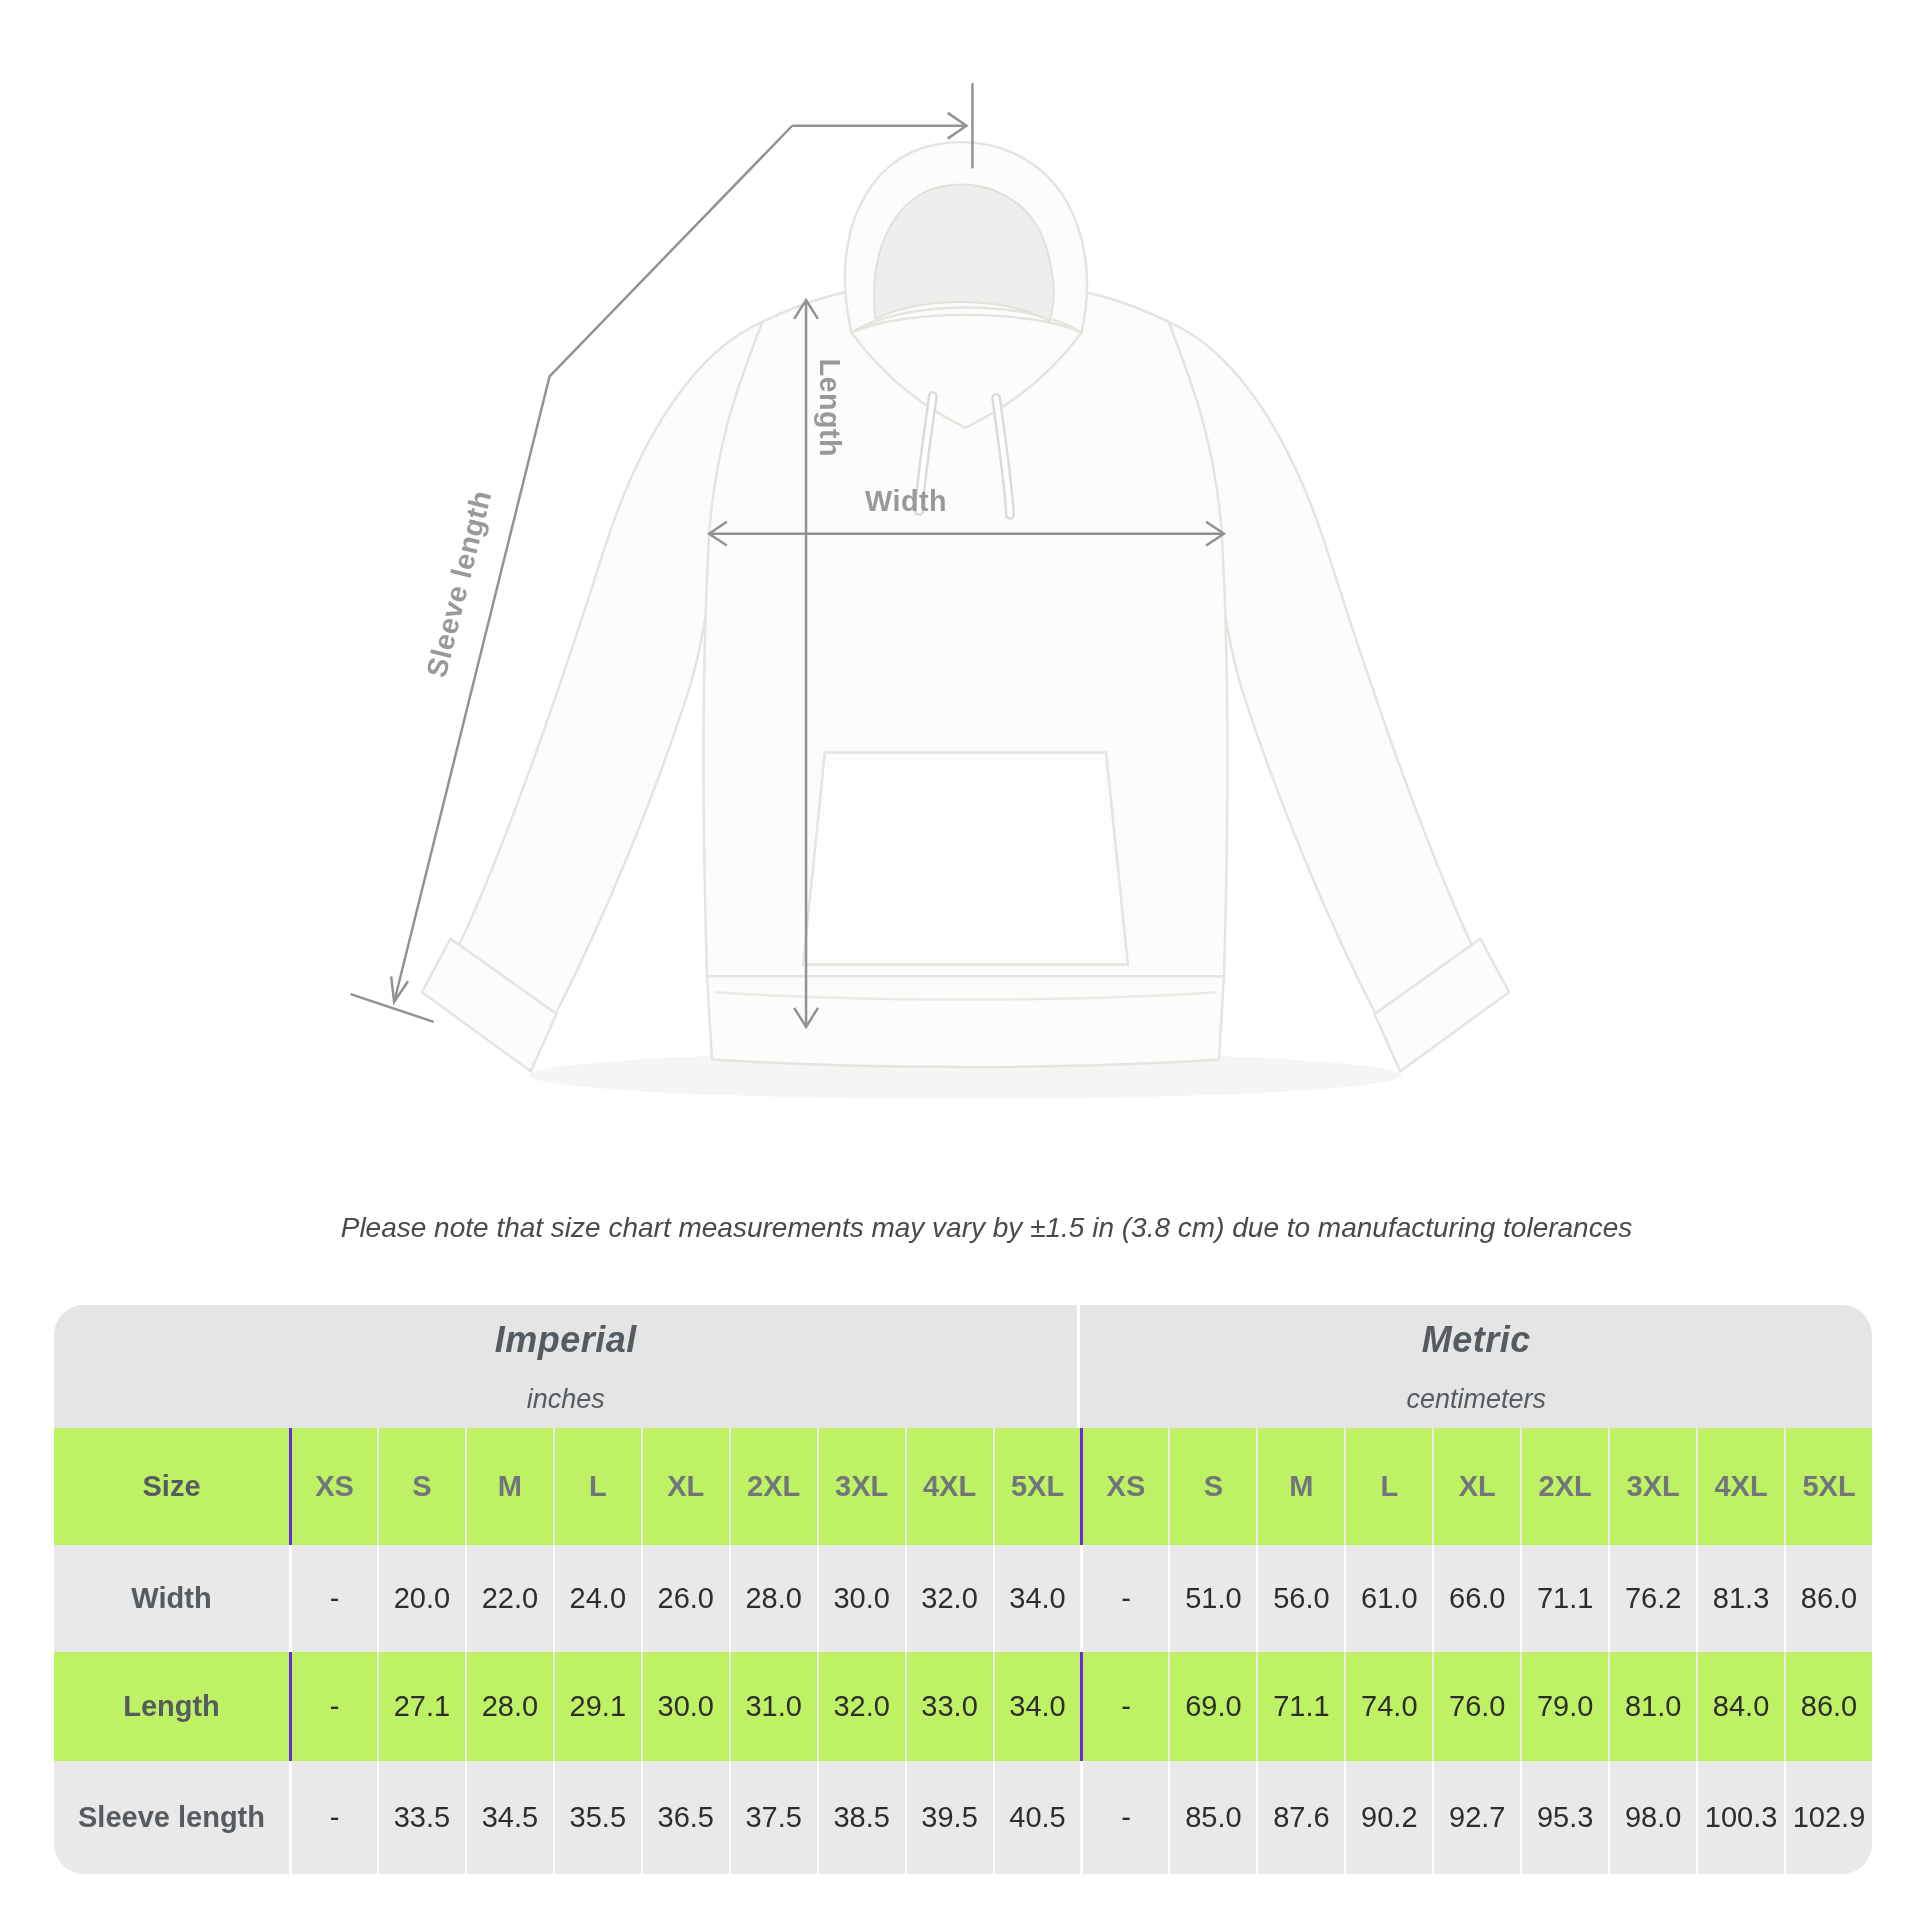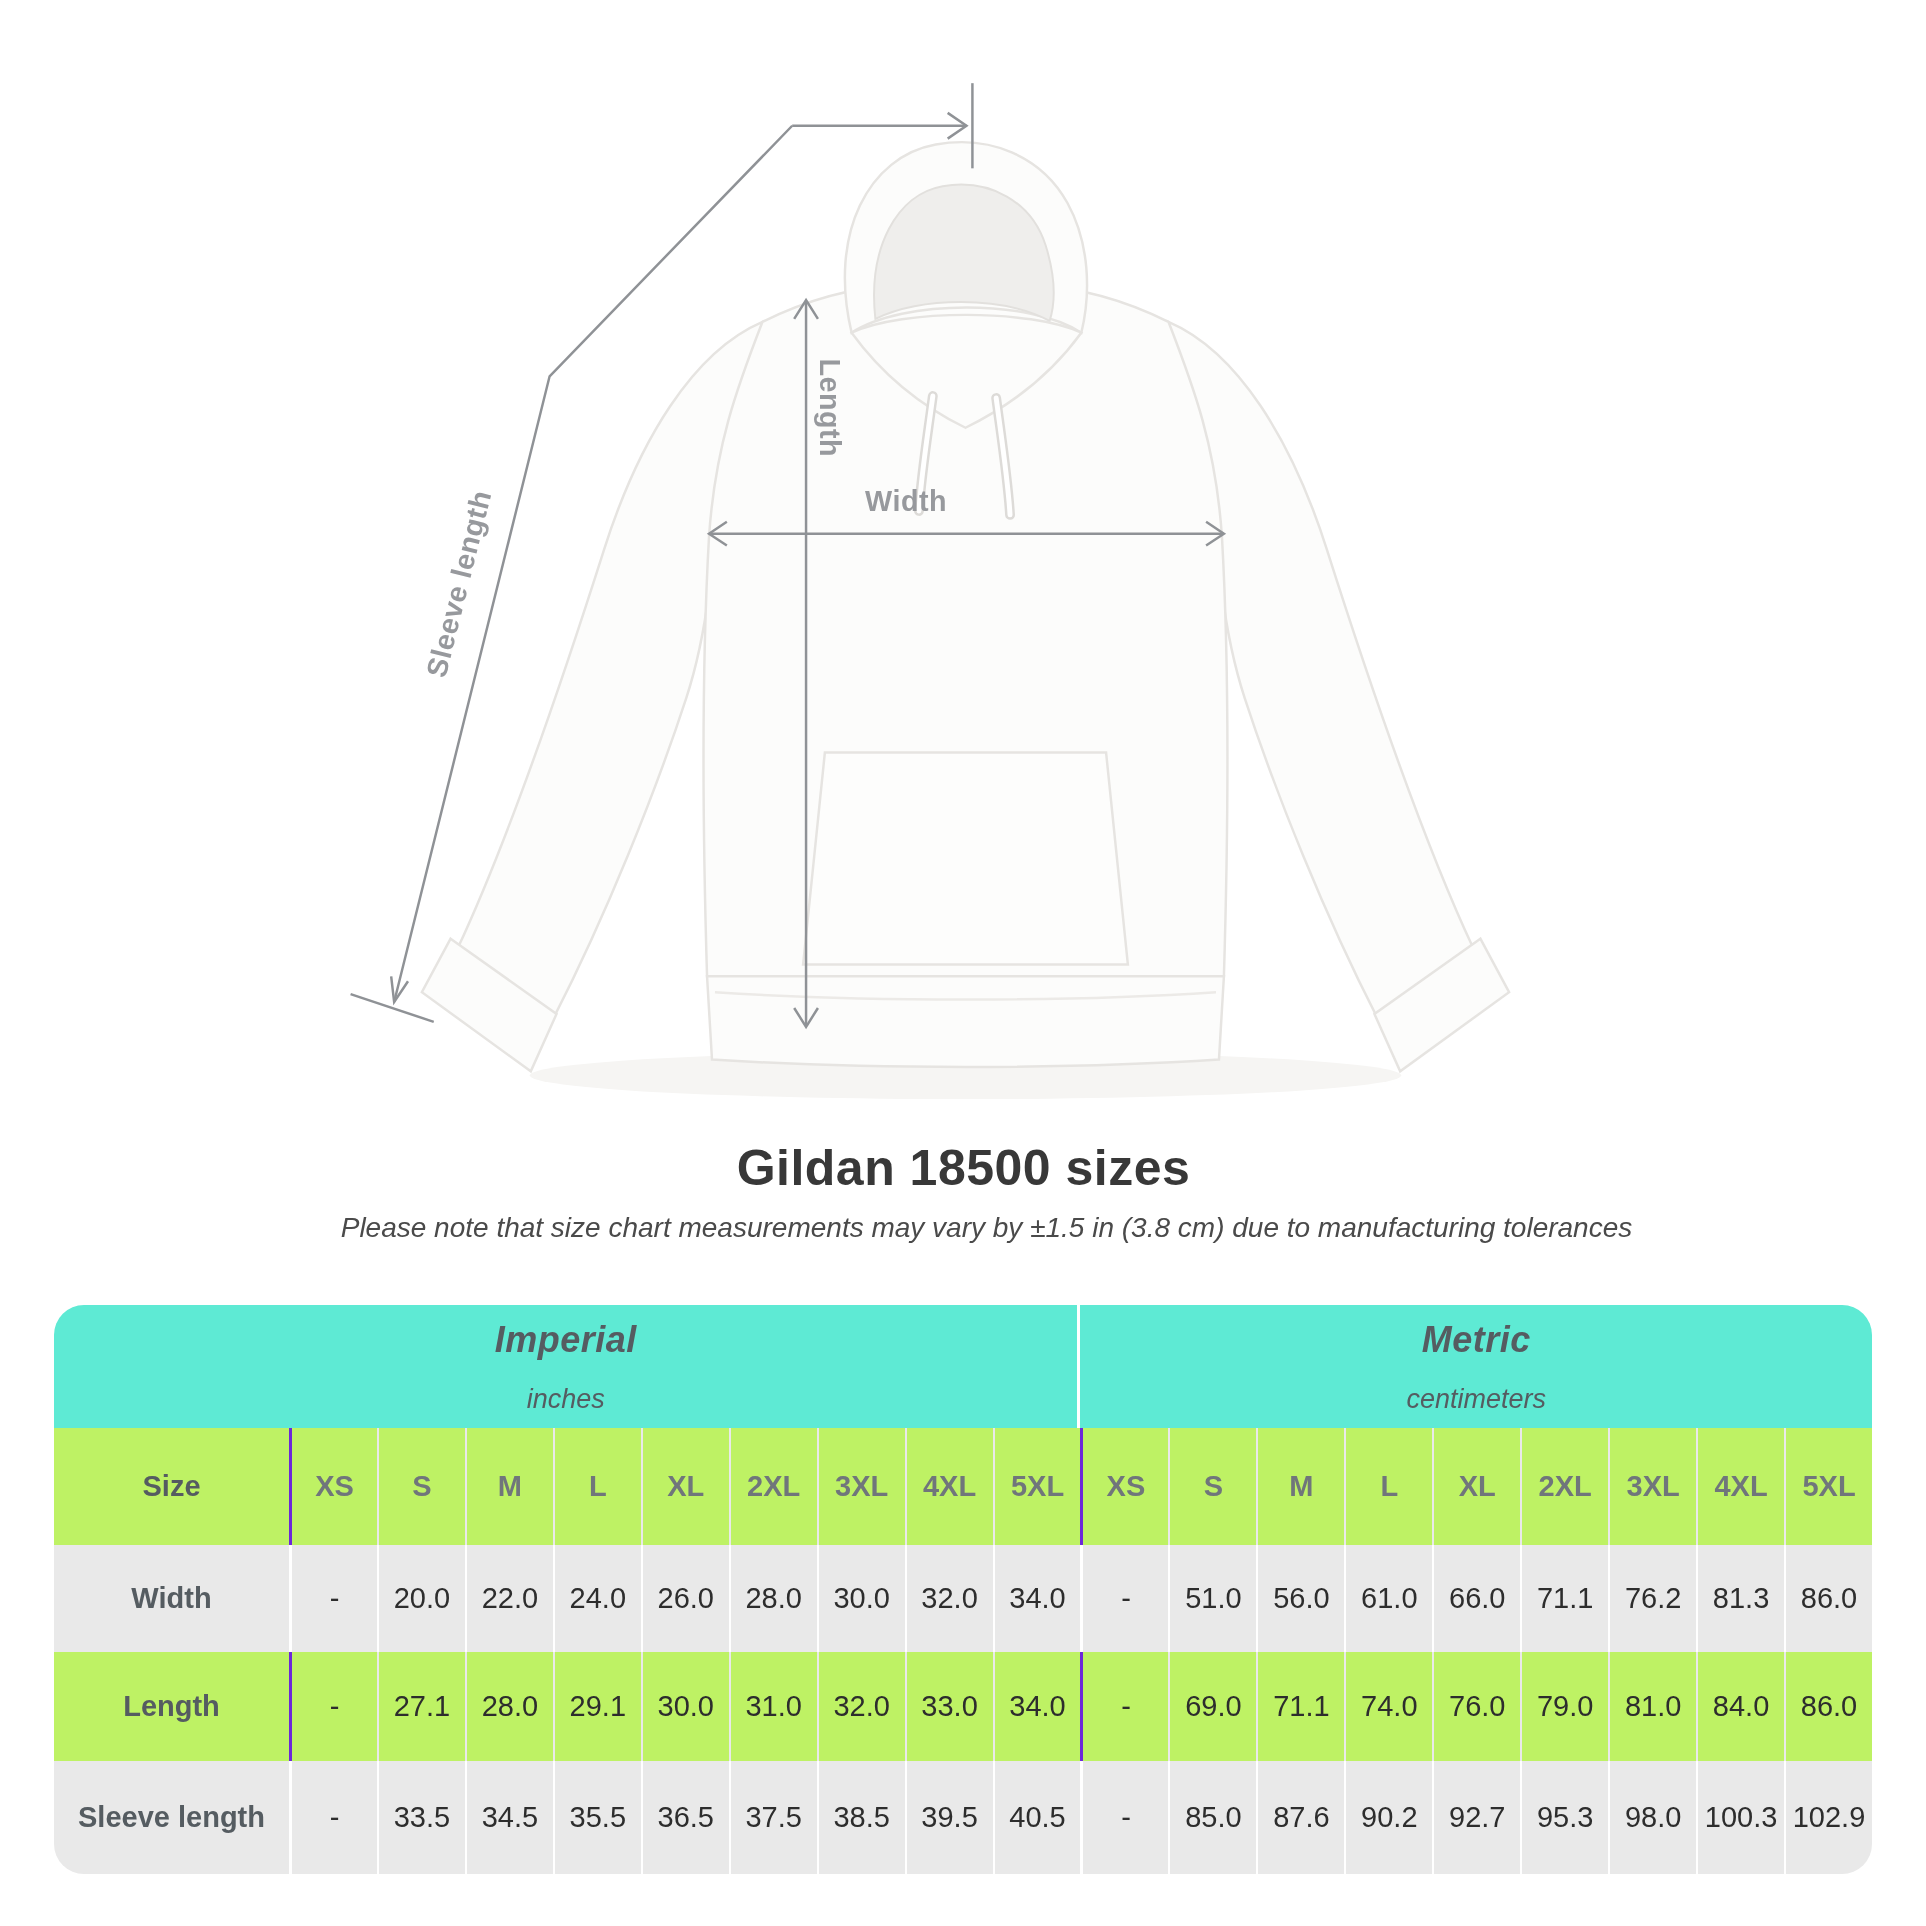--- a/index.html
+++ b/index.html
@@ -18,21 +18,21 @@
           fill:#97999d;letter-spacing:0.5px;}
   
   .title{position:absolute;top:1139px;left:0;width:100%;text-align:center;
          font-size:50px;font-weight:bold;color:#383838;letter-spacing:0.5px;}
   .subtitle{position:absolute;top:1212px;left:0;width:100%;text-align:center;
             font-size:28px;font-style:italic;color:#4a4a4a;padding-left:23px;}
   
   .size-table{position:absolute;left:54px;top:1305px;width:1818px;display:grid;
               grid-template-columns:235px repeat(18,1fr);
               grid-template-rows:123px 117px 107px 109px 113px;}
-  .band{background:#5eead4;display:flex;flex-direction:column;align-items:center;
+  .band{background:#e5e5e5;display:flex;flex-direction:column;align-items:center;
         justify-content:center;gap:9px;}
   .band.imp{grid-column:1/11;border-top-left-radius:30px;border-right:3px solid #ffffff;}
   .band.met{grid-column:11/20;border-top-right-radius:30px;}
   .band-label{font-size:36px;font-weight:bold;font-style:italic;color:#555c61;letter-spacing:0.5px;}
   .band-unit{font-size:27px;font-style:italic;color:#555c61;margin-top:14px;}
   .c{display:flex;align-items:center;justify-content:center;font-size:29px;border-left:2px solid transparent;}
   .ch,.cw{background:#bef264;border-left-color:#e9e9e9;}
   .cg{background:#e9e9e9;border-left-color:#ffffff;}
   .first{border-left:none;}
   .ch.sepA,.cw.sepA{border-left:3px solid #6d28d9;}
@@ -87,21 +87,20 @@
         <polyline points="734,527 716,539 734,551"></polyline>
         <polyline points="1218,527 1236,539 1218,551"></polyline>
       </g>
     </g>
 
     <text class="mlabel" x="473" y="592" text-anchor="middle" transform="rotate(-76 473 592)">Sleeve length</text>
     <text class="mlabel" x="828" y="362" transform="rotate(90 828 362)">Length</text>
     <text class="mlabel" x="915" y="516" text-anchor="middle">Width</text>
   </svg>
 
-  <div class="title">Gildan 18500 sizes</div>
   <div class="subtitle">Please note that size chart measurements may vary by ±1.5 in (3.8 cm) due to manufacturing tolerances</div>
 
   <div class="size-table">
 
     <div class="band imp">
       <div class="band-label">Imperial</div>
       <div class="band-unit">inches</div>
     </div>
     <div class="band met">
       <div class="band-label">Metric</div>

